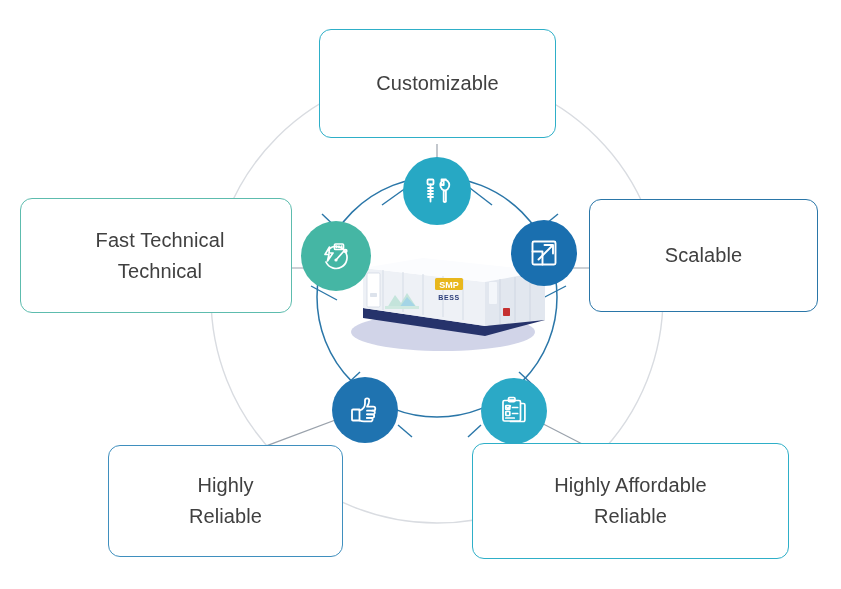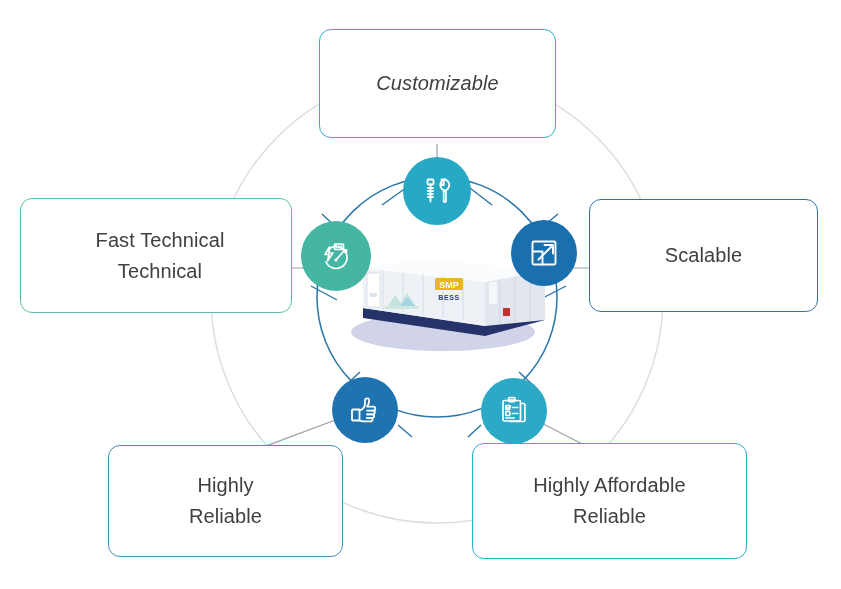--- a/index.html
+++ b/index.html
@@ -43,37 +43,36 @@
     font-size: 20px;
     line-height: 1.55;
     letter-spacing: 0.1px;
     z-index: 6;
   }
   .feature-box .fb-text { padding: 0 10px; }
 
   #box-customizable {
     left: 319px; top: 29px; width: 237px; height: 109px;
     border-color: #2EAFC8;
-    font-style: italic;
   }
   #box-fast-technical {
     left: 20px; top: 198px; width: 272px; height: 115px;
     border-color: #5DBCAE;
     padding-left: 8px;
   }
   #box-scalable {
     left: 589px; top: 199px; width: 229px; height: 113px;
     border-color: #2A76A8;
   }
   #box-highly-reliable {
     left: 108px; top: 445px; width: 235px; height: 112px;
     border-color: #3F8FBE;
   }
   #box-highly-affordable {
-    left: 472px; top: 443px; width: 275px; height: 116px;
+    left: 472px; top: 443px; width: 317px; height: 116px;
     border-color: #2EAFC8;
   }
 
   
   .icon-bubble {
     position: absolute;
     border-radius: 50%;
     display: flex;
     align-items: center;
     justify-content: center;

